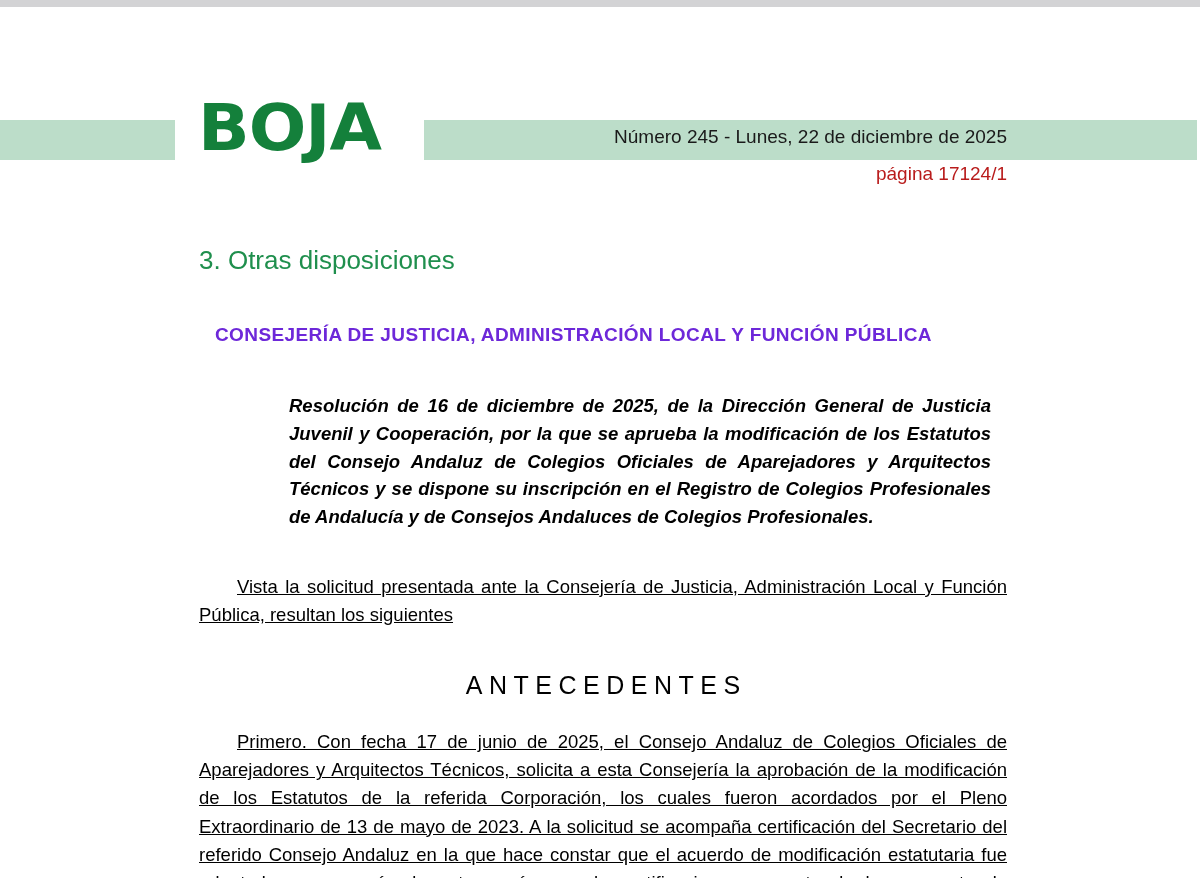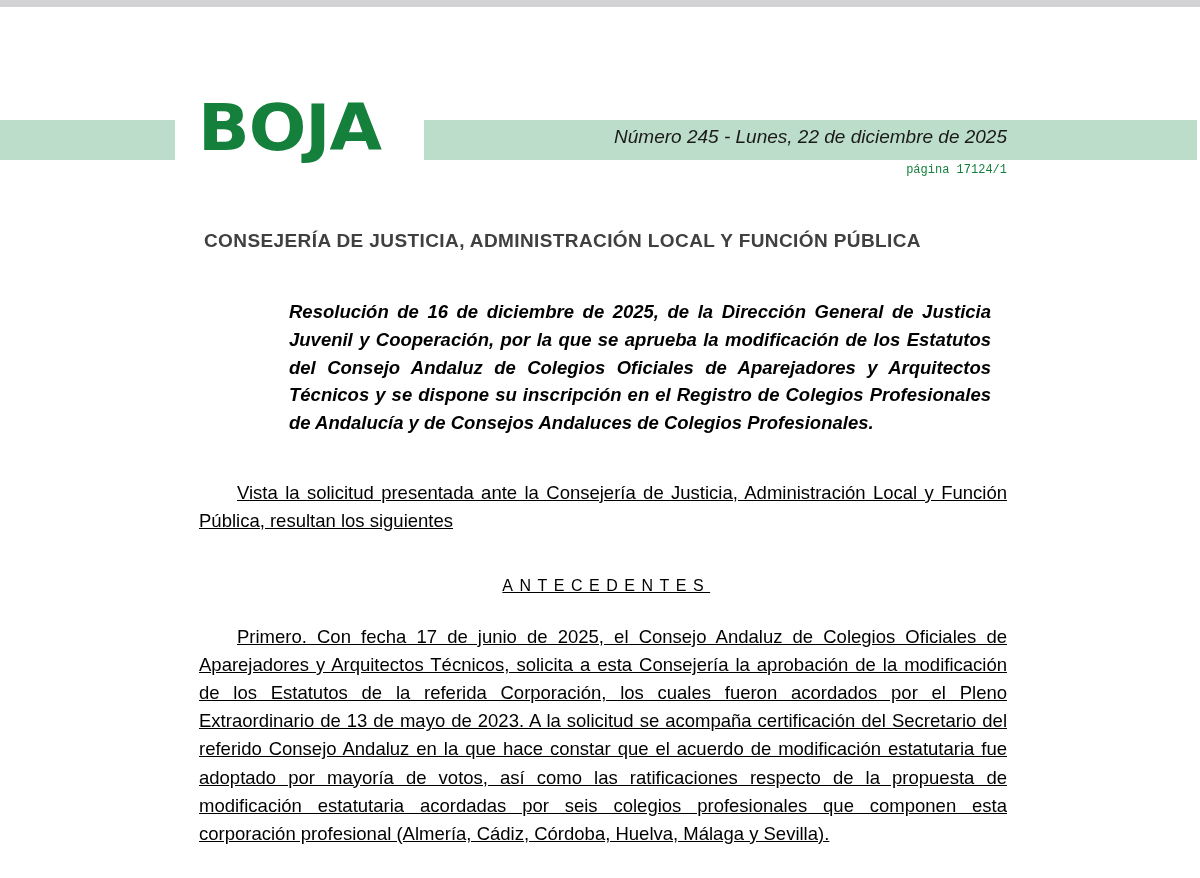--- a/index.html
+++ b/index.html
@@ -75,30 +75,28 @@
     white-space: nowrap;
     letter-spacing: -0.1px;
   }
   .masthead-number {
     position: absolute;
     right: 193px;
     top: 119px;
     font-size: 19px;
     color: #1a1a1a;
     white-space: nowrap;
-    font-style: italic;
   }
   .masthead-page {
     position: absolute;
     right: 193px;
     top: 156px;
-    font-size: 12px;
-    color: #15803d;
+    font-size: 19px;
+    color: #b91c1c;
     white-space: nowrap;
-    font-family: Liberation Mono, monospace;
   }
 
   
   .doc {
     position: absolute;
     left: 199px;
     top: 193px;
     width: 808px;
   }
 
@@ -106,26 +104,26 @@
     color: #1f8f4d;
     font-size: 26px;
     margin: 0;
     padding: 0;
     font-weight: normal;
     line-height: 1.2;
     padding-top: 52px;
   }
 
   .organismo {
-    color: #404040;
+    color: #6d28d9;
     font-size: 19px;
     font-weight: bold;
     letter-spacing: 0.4px;
     line-height: 1.37;
-    margin: 5px;
+    margin: 16px;
     padding-top: 30px;
   }
 
   .resolucion {
     margin: 16px;
     padding-top: 28px;
     margin-left: 90px;
     font-size: 18.5px;
     font-style: italic;
     font-weight: bold;
@@ -143,25 +141,24 @@
     text-indent: 38px;
     text-decoration: underline;
   }
   .para-vista {
     padding-top: 26px;
   }
 
   .antecedentes {
     margin: 0;
     padding-top: 42px;
-    font-size: 16px;
+    font-size: 25px;
     letter-spacing: 6.5px;
     text-align: center;
     text-indent: 6.5px;
-    text-decoration: underline;
   }
 
   .para-primero {
     padding-top: 28px;
   }
 </style>
 </head>
 <body>
 
 <div class="top-strip"></div>
@@ -171,20 +168,21 @@
   <div class="bar bar-right"></div>
 
   <div class="boja-logo">BOJA</div>
 
   <div class="masthead-number">Número 245 - Lunes, 22 de diciembre de 2025</div>
   <div class="masthead-page">página 17124/1</div>
 </header>
 
 <main class="doc">
 
+  <h1 class="section-title">3. Otras disposiciones</h1>
 
   <h2 class="organismo">CONSEJERÍA DE JUSTICIA, ADMINISTRACIÓN LOCAL Y FUNCIÓN PÚBLICA</h2>
 
   <p class="resolucion">Resolución de 16 de diciembre de 2025, de la Dirección General de Justicia Juvenil y Cooperación, por la que se aprueba la modificación de los Estatutos del Consejo Andaluz de Colegios Oficiales de Aparejadores y Arquitectos Técnicos y se dispone su inscripción en el Registro de Colegios Profesionales de Andalucía y de Consejos Andaluces de Colegios Profesionales.</p>
 
   <p class="para para-vista">Vista la solicitud presentada ante la Consejería de Justicia, Administración Local y Función Pública, resultan los siguientes</p>
 
   <p class="antecedentes">ANTECEDENTES</p>
 
   <p class="para para-primero">Primero. Con fecha 17 de junio de 2025, el Consejo Andaluz de Colegios Oficiales de Aparejadores y Arquitectos Técnicos, solicita a esta Consejería la aprobación de la modificación de los Estatutos de la referida Corporación, los cuales fueron acordados por el Pleno Extraordinario de 13 de mayo de 2023. A la solicitud se acompaña certificación del Secretario del referido Consejo Andaluz en la que hace constar que el acuerdo de modificación estatutaria fue adoptado por mayoría de votos, así como las ratificaciones respecto de la propuesta de modificación estatutaria acordadas por seis colegios profesionales que componen esta corporación profesional (Almería, Cádiz, Córdoba, Huelva, Málaga y Sevilla).</p>

